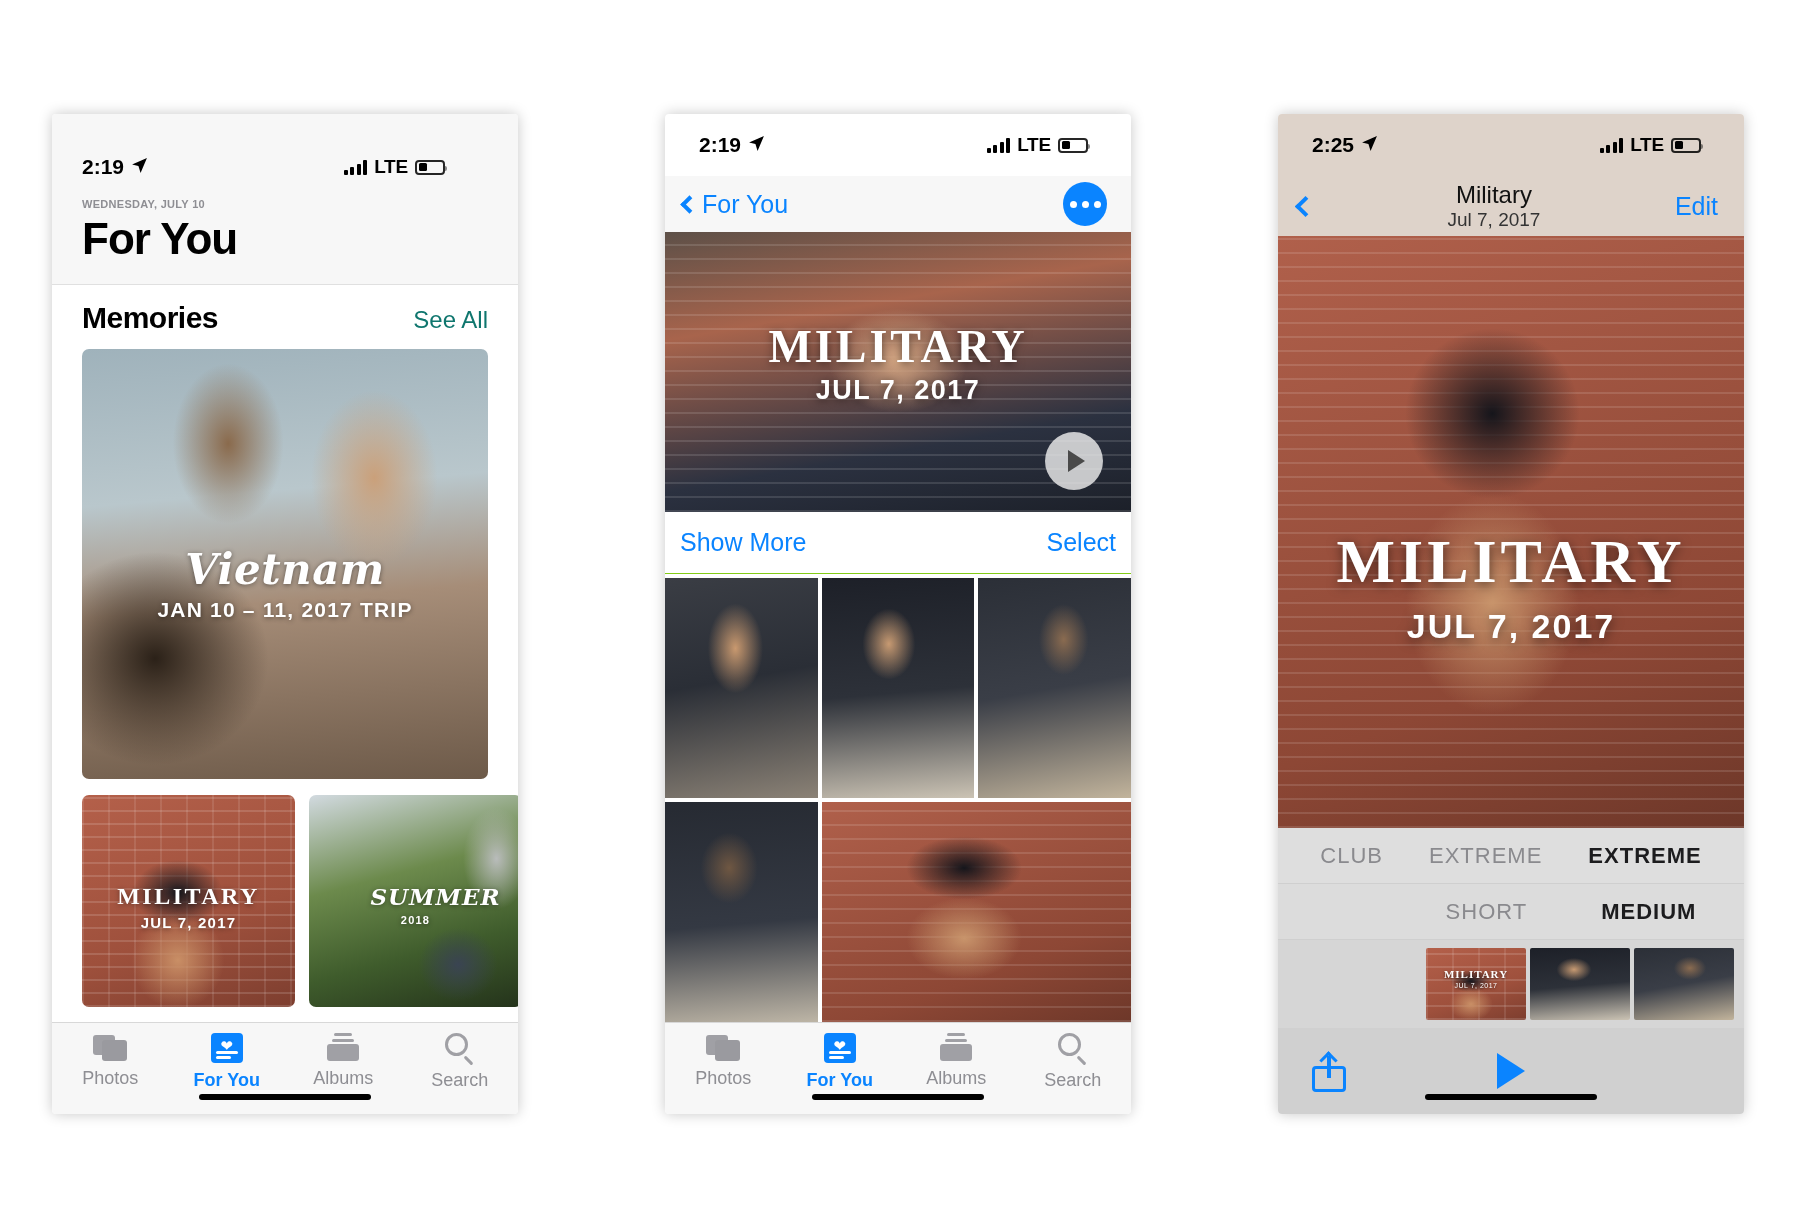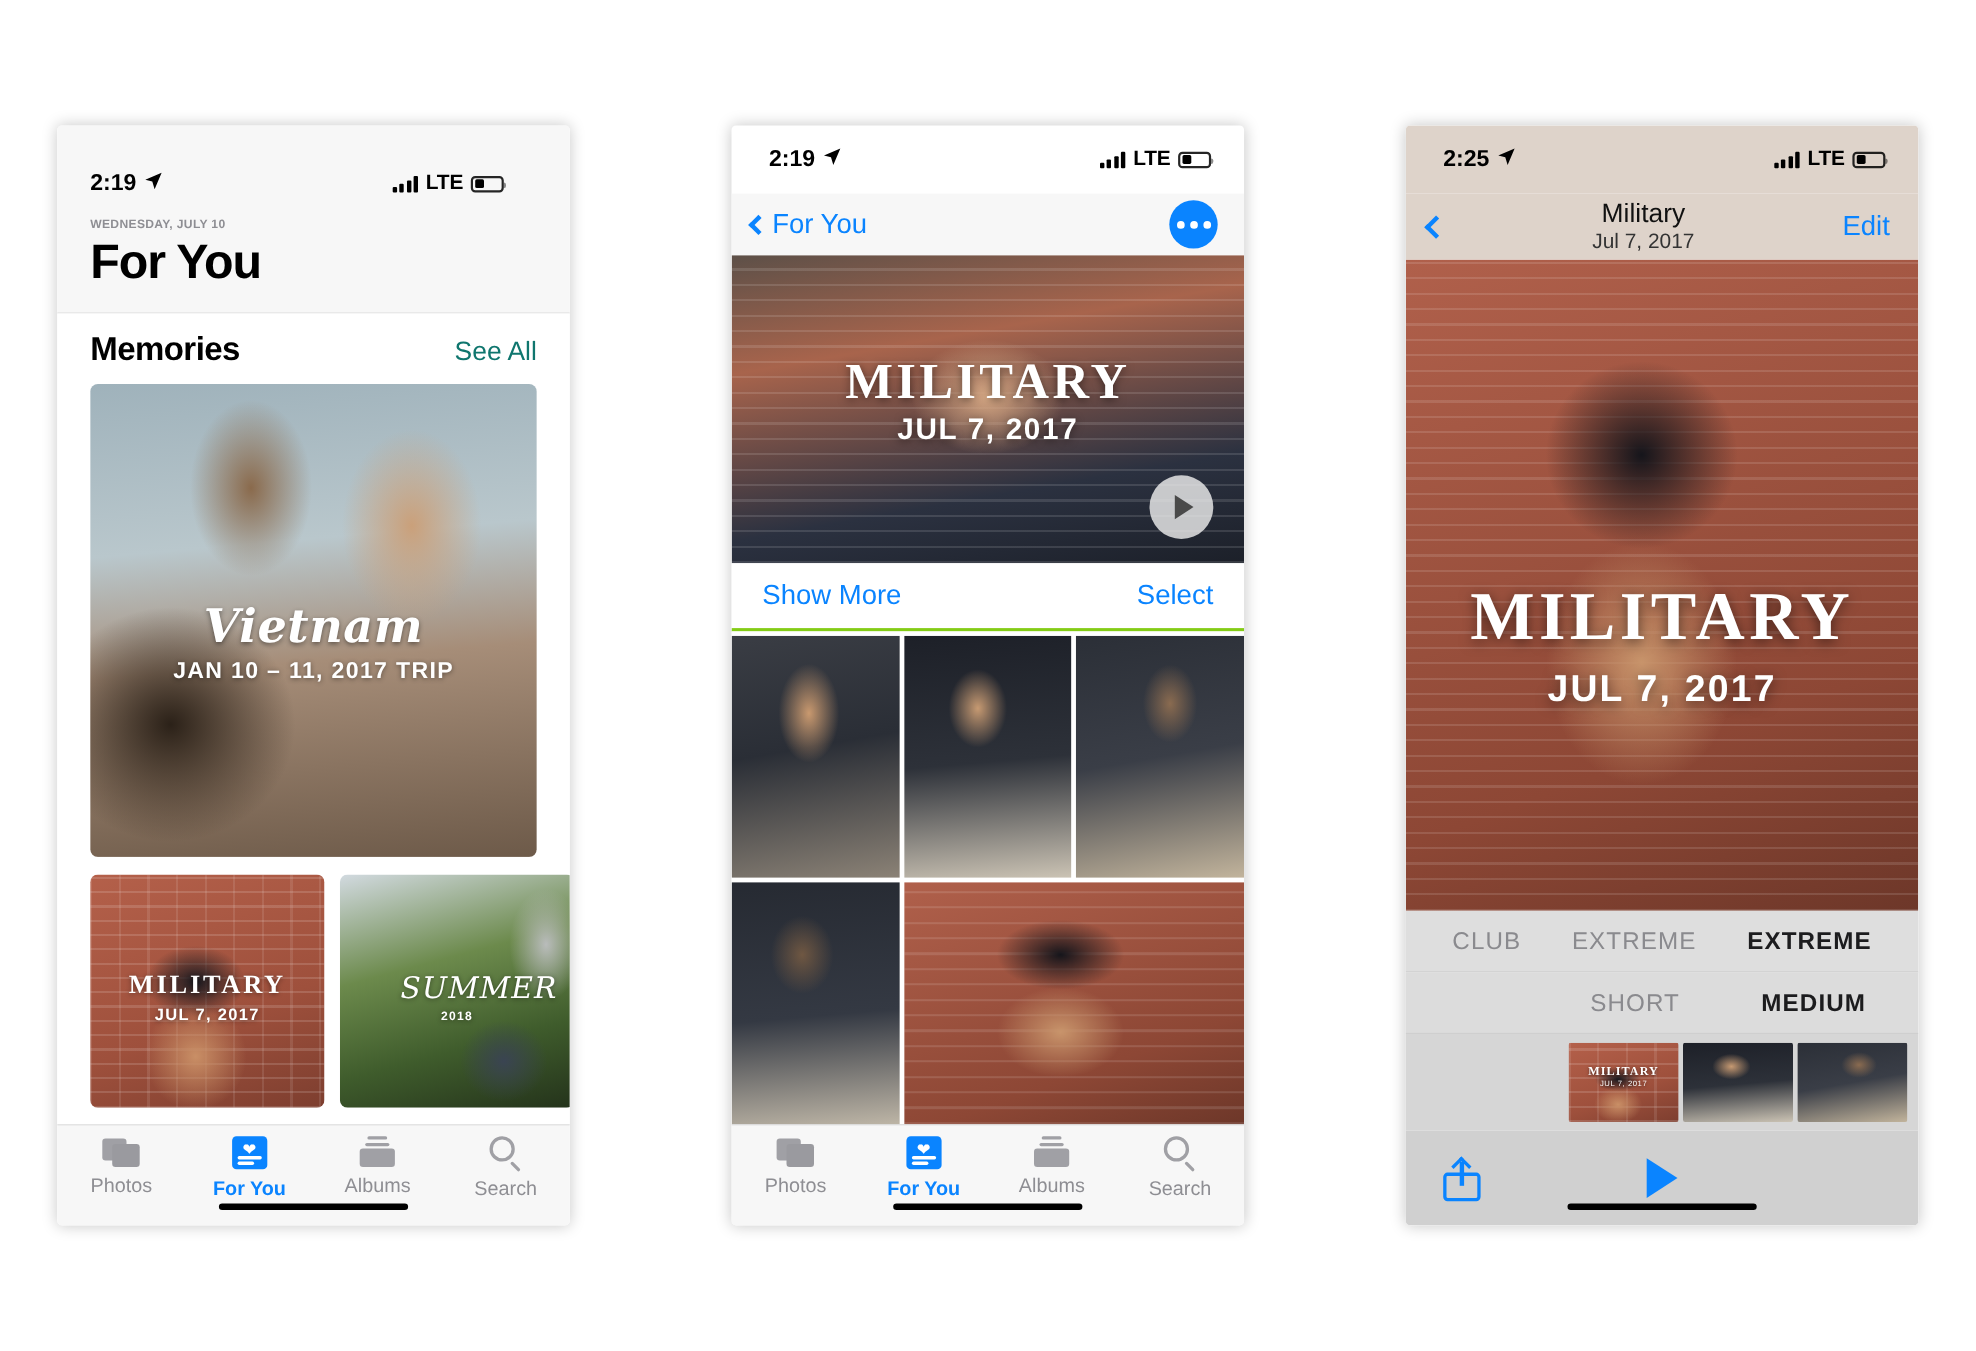--- a/index.html
+++ b/index.html
@@ -32,21 +32,21 @@
     flex-direction: column;
   }
 
   
   .statusbar {
     height: 62px;
     flex: 0 0 62px;
     display: flex;
     align-items: center;
     justify-content: space-between;
-    padding: 0 30px 0 34px;
+    padding: 0 43px 0 34px;
     font-size: 21px;
     font-weight: bold;
     color: #000;
     position: relative;
     z-index: 5;
   }
   .sb-left { display: flex; align-items: center; gap: 7px; }
   .loc-arrow { display: inline-block; }
   .sb-right { display: flex; align-items: center; gap: 7px; }
   .bars { display: flex; align-items: flex-end; gap: 2.5px; height: 15px; }
@@ -249,22 +249,22 @@
     display:flex; align-items:center; justify-content:center;
   }
   .play-tri {
     width:0;height:0;border-left:17px solid #4a4a4a;
     border-top:11px solid transparent;border-bottom:11px solid transparent;
     margin-left:5px;
   }
   .actionbar {
     height: 62px; flex:0 0 62px; background:#fff;
     display:flex; align-items:center; justify-content:space-between;
-    padding: 0 28px; font-size:25px; color:#0a84ff;
-    border-bottom: 3px solid #84cc16;
+    padding: 0 15px; font-size:25px; color:#0a84ff;
+    border-bottom: 1px solid #84cc16;
   }
   .grid2 { flex:1; display:grid; grid-template-columns: repeat(3, 1fr); gap: 4px; padding: 4px 0 0 0; background:#fff; }
   .grid2 .cell { position:relative; overflow:hidden; }
   .grid2 .span2 { grid-column: span 2; }
 
   
   .navbar3 {
     height: 60px; flex:0 0 60px; background:#ded3ca;
     display:flex; align-items:center; justify-content:space-between;
     padding: 0 26px 0 20px;
@@ -353,21 +353,21 @@
         <div class="mem-sm">
           <div class="ph ph-military"></div>
           <div class="mem-label" style="top:88px;">
             <div class="label-serif" style="font-size:24px;">MILITARY</div>
             <div class="label-sub" style="font-size:15px;">JUL 7, 2017</div>
           </div>
         </div>
         <div class="mem-sm">
           <div class="ph ph-summer"></div>
           <div class="mem-label" style="top:88px;">
-            <div style="font-family:'DejaVu Serif',serif;font-style:italic;font-weight:normal;font-size:27px;letter-spacing:1px;padding-left:40px;">SUMMER</div>
+            <div style="font-family:'DejaVu Serif',serif;font-style:italic;font-weight:bold;font-size:23px;letter-spacing:1px;padding-left:40px;">SUMMER</div>
             <div class="label-sub" style="font-size:11px;">2018</div>
           </div>
         </div>
 
       </div>
 
     </div>
 
     <div class="tabbar">
       <div class="tab">

